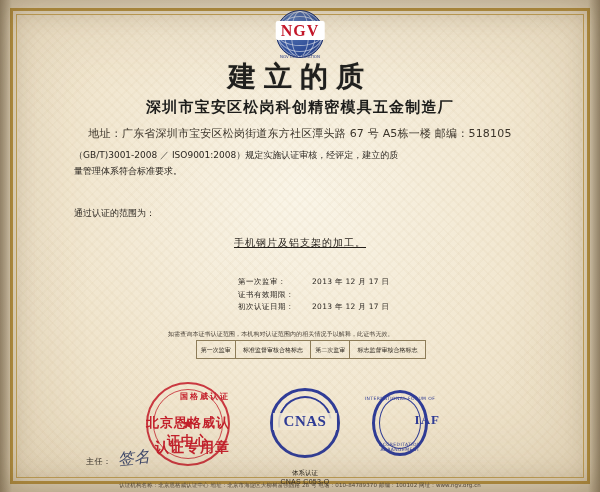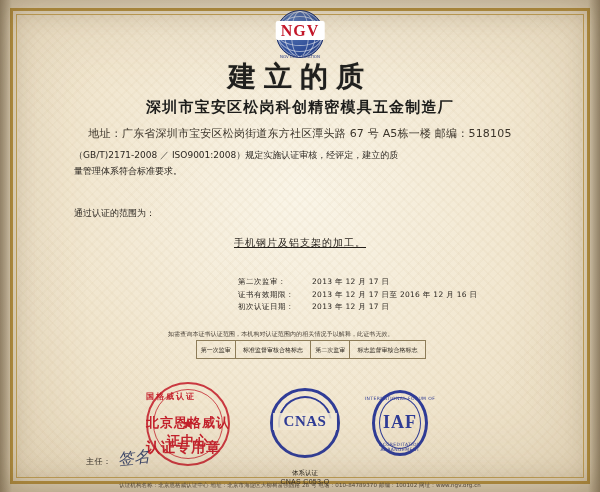--- a/index.html
+++ b/index.html
@@ -267,21 +267,21 @@
     top: 50%;
     transform: translate(-50%,-50%);
     color: #c4202c;
     font-size: 16px;
     line-height: 16px;
   }
   .seal-red .arc-top,
   .seal-red .arc-bot {
     position: absolute;
     left: 0; right: 0;
-    text-align: left;
+    text-align: right;
     color: #c4202c;
     font-weight: bold;
     letter-spacing: 2px;
   }
   .seal-red .arc-top { top: 9px; font-size: 8px; }
   .seal-red .arc-bot { bottom: 9px; font-size: 14px; letter-spacing: 1px; }
   .seal-red .mid-text {
     position: absolute;
     left: 0; right: 0;
     top: 32px;
@@ -357,24 +357,24 @@
   .iaf-ring2 {
     position: absolute;
     inset: 11px 19px;
     border-radius: 50%;
     border: 1px solid #2f3c97;
   }
   .iaf-text {
     position: absolute;
     left: 0; right: 0;
     top: 26px;
-    text-align: center;
+    text-align: right;
     font-family: "Liberation Serif", serif;
     font-weight: bold;
-    font-size: 18px;
+    font-size: 13px;
     color: #2f3c97;
     letter-spacing: 1px;
   }
   .iaf-top, .iaf-bot {
     position: absolute;
     left: 0; right: 0;
     text-align: center;
     font-size: 4.5px;
     color: #2f3c97;
     letter-spacing: 0.4px;
@@ -447,35 +447,34 @@
     </div>
   </div>
 
   <div class="cert-title">建立的质</div>
 
   <div class="cert-company">深圳市宝安区松岗科创精密模具五金制造厂</div>
 
   <div class="cert-address">地址：广东省深圳市宝安区松岗街道东方社区潭头路 67 号 A5栋一楼  邮编：518105</div>
 
   <div class="body-block">
-    <p>（GB/T)2171-2008 ／ ISO9001:2008）规定实施认证审核，经评定，建立的质</p>
+    <p>（GB/T)3001-2008 ／ ISO9001:2008）规定实施认证审核，经评定，建立的质</p>
     <p>量管理体系符合标准要求。</p>
   </div>
 
   <div class="scope-label">通过认证的范围为：</div>
   <div class="scope-value">手机钢片及铝支架的加工。</div>
 
   <div class="details">
     <div class="row">
-      <span class="lbl">第二次监审：</span>
+      <span class="lbl">第一次监审：</span>
       <span class="val">2013 年 12 月 17 日</span>
     </div>
     <div class="row">
       <span class="lbl">证书有效期限：</span>
-      <span class="val">2013 年 12 月 17 日至 2016 年 12 月 16 日</span>
     </div>
     <div class="row">
       <span class="lbl">初次认证日期：</span>
       <span class="val">2013 年 12 月 17 日</span>
     </div>
   </div>
 
   <div class="note">如需查询本证书认证范围，本机构对认证范围内的相关情况予以解释，此证书无效。</div>
 
   <table class="surv-table">

